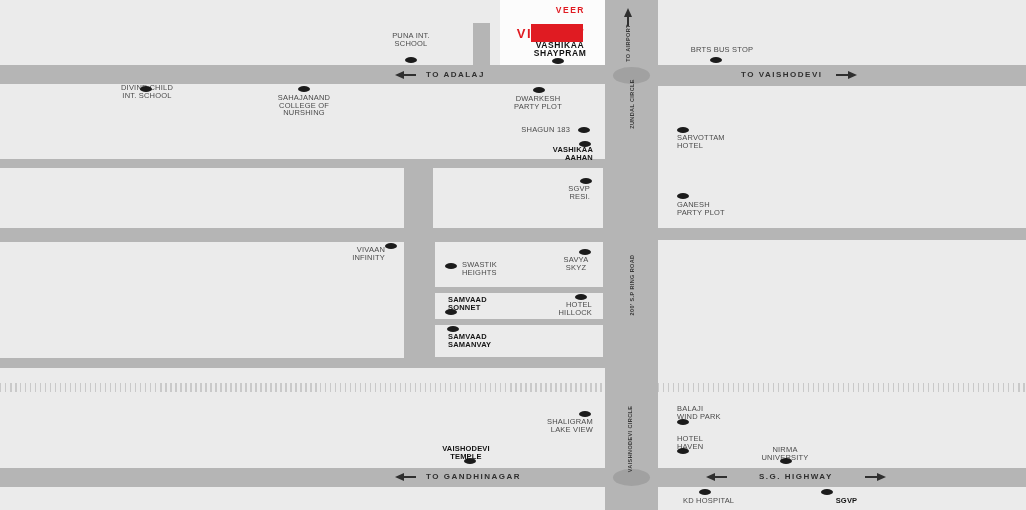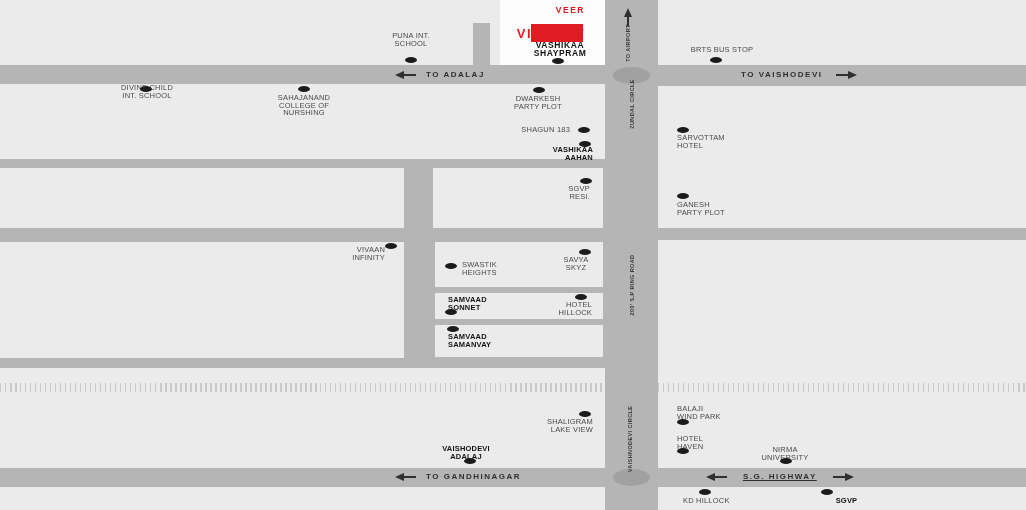--- a/index.html
+++ b/index.html
@@ -106,21 +106,21 @@
         <span class="tri-r"></span>
       </span>
   </div>
   <div class="roadlbl" style="left:395px;top:473px;gap:10px;">
     <span class="arrow">
         <span class="tri-l"></span>
         <span class="tail"></span>
       </span>
     <span>TO GANDHINAGAR</span>
   </div>
-  <div class="roadlbl" style="left:706px;top:473px;gap:16px;text-decoration:underline;">
+  <div class="roadlbl" style="left:706px;top:473px;gap:32px;">
     <span class="arrow">
         <span class="tri-l"></span>
         <span class="tail"></span>
       </span>
     <span>S.G. HIGHWAY</span>
     <span class="arrow">
         <span class="tail"></span>
         <span class="tri-r"></span>
       </span>
   </div>
@@ -161,28 +161,28 @@
 SKYZ</div>
   <div class="lm dark" style="left:448px;top:296px;">SAMVAAD
 SONNET</div>
   <div class="lm reg rgt" style="right:434px;top:301px;">HOTEL
 HILLOCK</div>
   <div class="lm dark" style="left:448px;top:333px;">SAMVAAD
 SAMANVAY</div>
   <div class="lm reg rgt" style="right:433px;top:418px;">SHALIGRAM
 LAKE VIEW</div>
   <div class="lm dark ctr" style="left:466px;top:445px;">VAISHODEVI
-ADALAJ</div>
+TEMPLE</div>
   <div class="lm reg" style="left:677px;top:405px;">BALAJI
 WIND PARK</div>
   <div class="lm reg" style="left:677px;top:435px;">HOTEL
 HAVEN</div>
   <div class="lm reg ctr" style="left:785px;top:446px;">NIRMA
 UNIVERSITY</div>
-  <div class="lm reg" style="left:683px;top:497px;">KD HILLOCK</div>
+  <div class="lm reg" style="left:683px;top:497px;">KD HOSPITAL</div>
   <div class="lm dark ctr" style="left:827px;top:497px;padding-left:39px;">SGVP</div>
 
   <div class="dot" style="left:405px;top:57px;"></div>
   <div class="dot" style="left:140px;top:86px;"></div>
   <div class="dot" style="left:298px;top:86px;"></div>
   <div class="dot" style="left:533px;top:87px;"></div>
   <div class="dot" style="left:578px;top:127px;"></div>
   <div class="dot" style="left:579px;top:141px;"></div>
   <div class="dot" style="left:580px;top:178px;"></div>
   <div class="dot" style="left:677px;top:127px;"></div>

